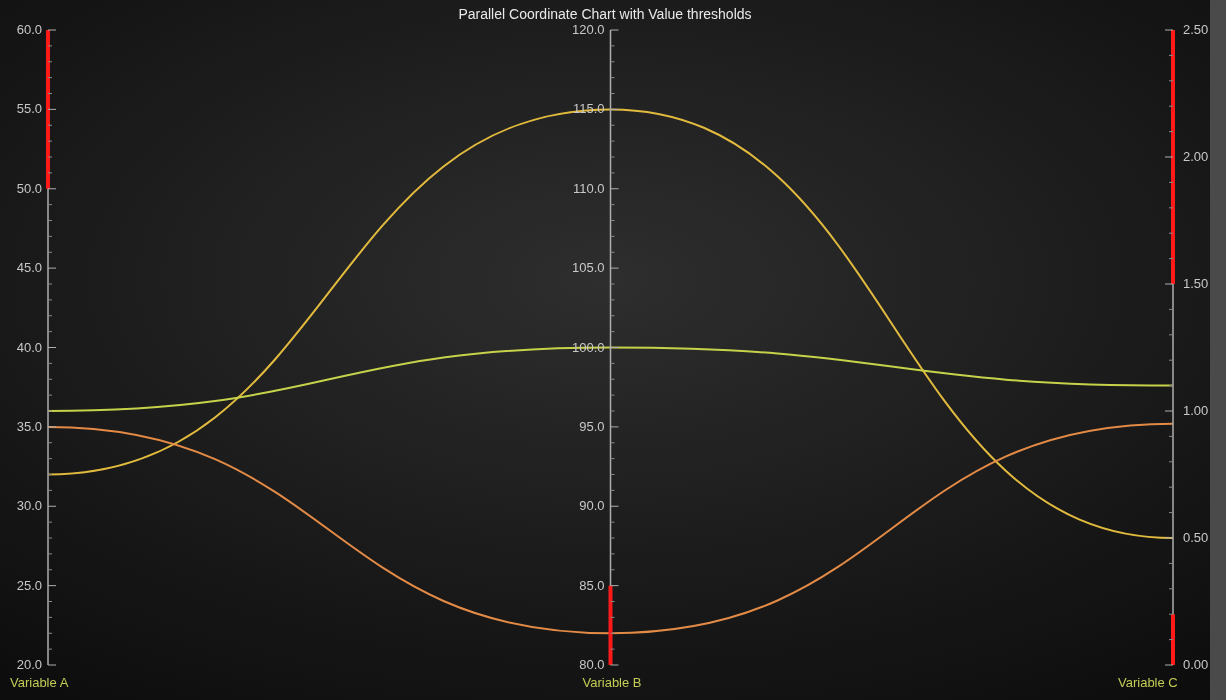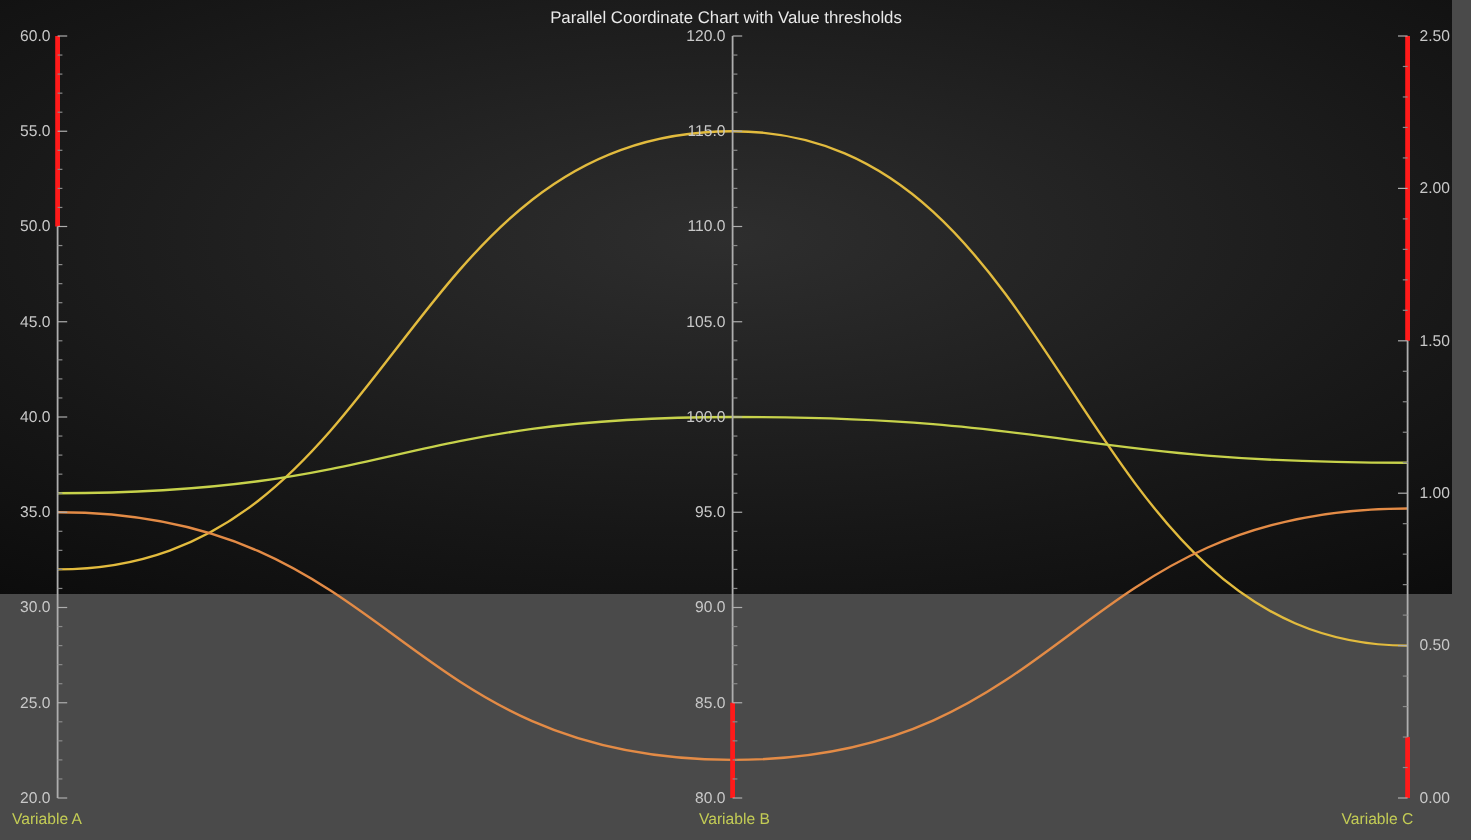--- a/index.html
+++ b/index.html
@@ -9,21 +9,21 @@
     height: 700px;
     background: #4a4a4a;
     font-family: "Segoe UI", Arial, sans-serif;
     overflow: hidden;
   }
   .chart-wrap {
     position: absolute;
     left: 0;
     top: 0;
     width: 1210px;
-    height: 495px;
+    height: 700px;
     background: radial-gradient(ellipse 120% 110% at 50% 40%, #2e2e2e 0%, #171717 45%, #070707 80%, #000 100%);
   }
   .title {
     position: absolute;
     left: 0;
     right: 0;
     top: 6px;
     text-align: center;
     color: #e9e9e9;
     font-size: 14px;

